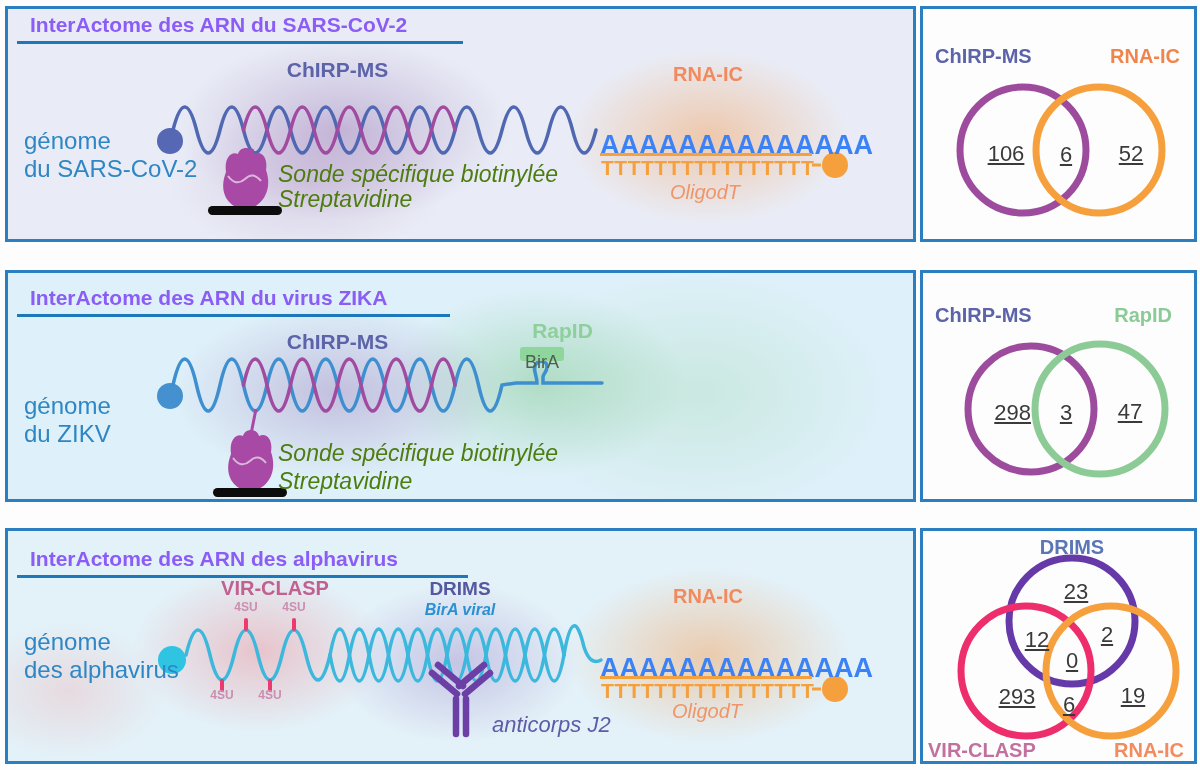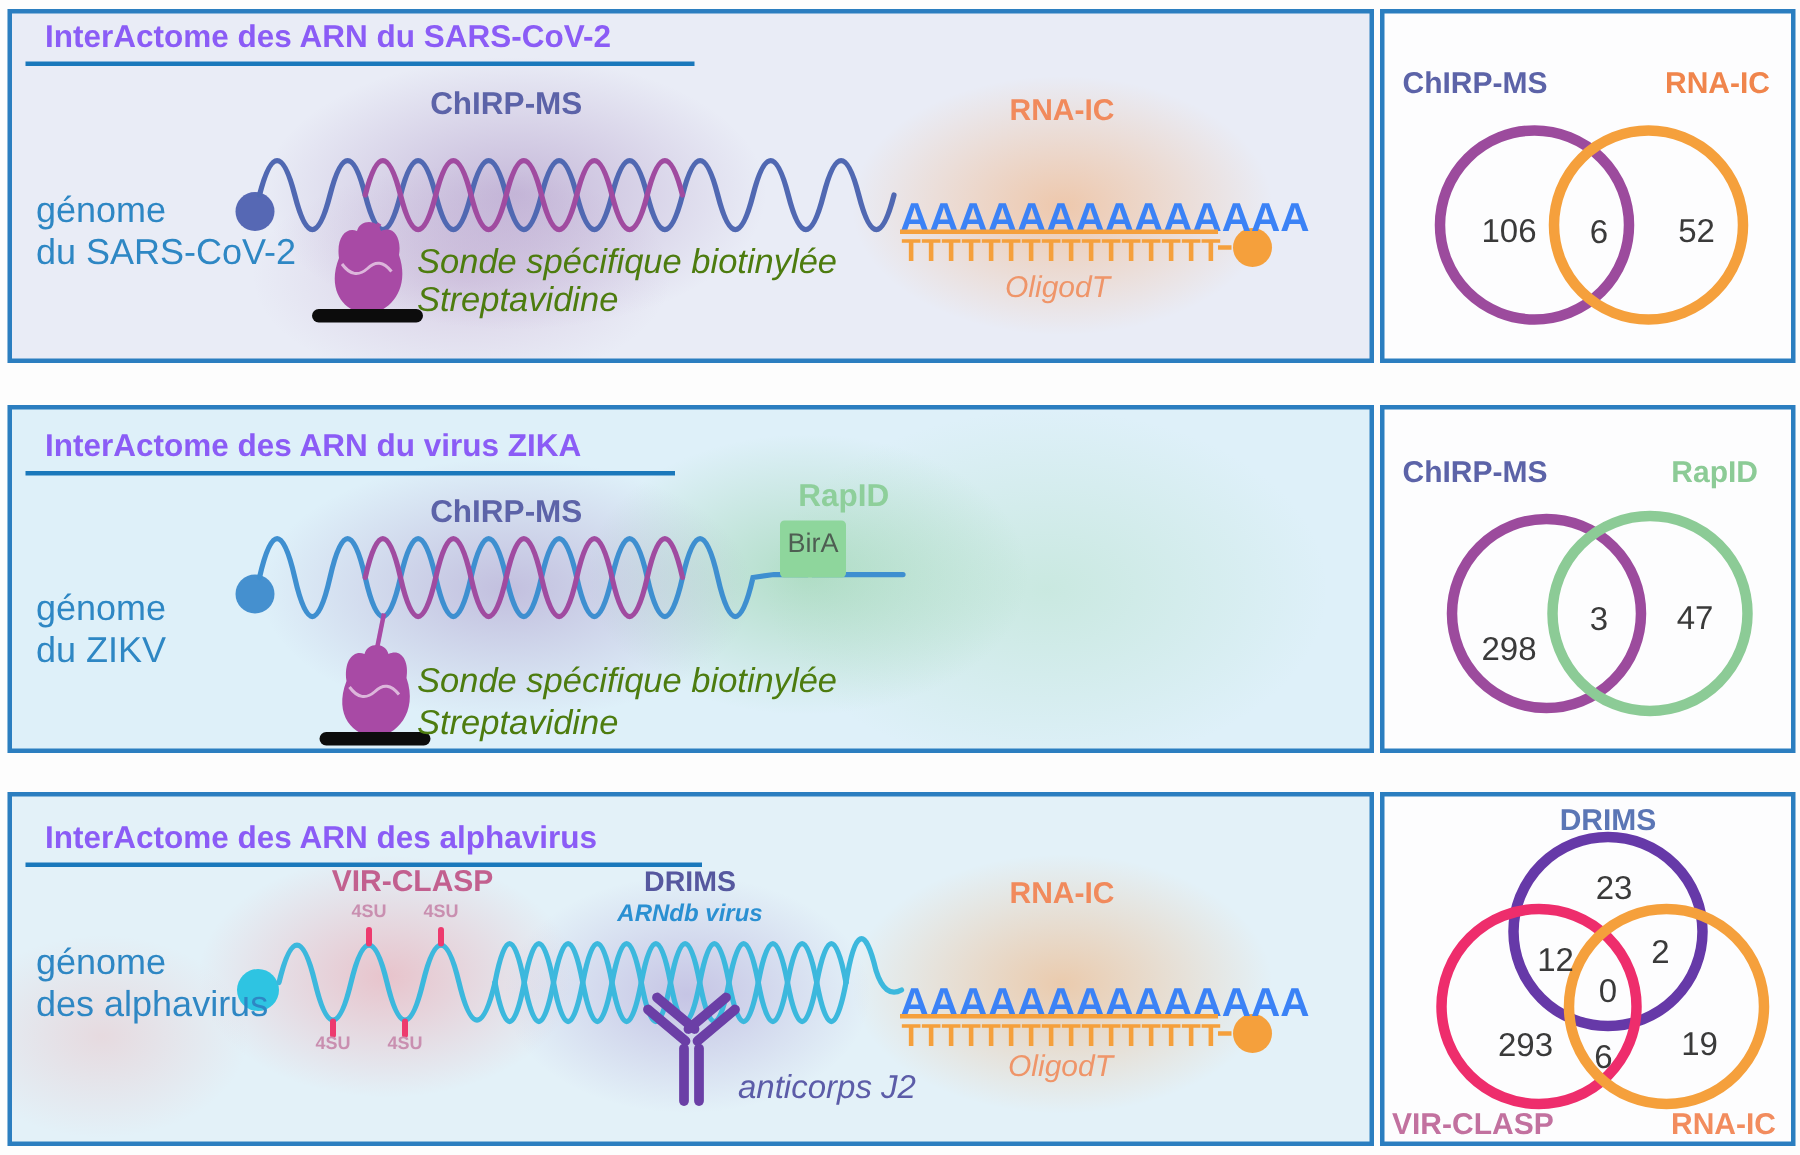--- a/index.html
+++ b/index.html
@@ -10,24 +10,24 @@
   .vbox{position:absolute;left:920px;width:277px;border:3px solid #2b7ec0;background:#fdfdfe;box-sizing:border-box;}
   .ptitle{position:absolute;font-weight:bold;font-size:21px;color:#8b5cf6;
           border-bottom:3px solid #1a78bb;padding:0 0 4px 13px;white-space:nowrap;overflow:visible;}
   .genome{position:absolute;font-size:24px;color:#2e87c4;white-space:nowrap;}
   .probe{position:absolute;font-style:italic;font-size:23px;color:#4d7c0f;white-space:nowrap;}
   .polya{position:absolute;font-weight:bold;font-size:27px;color:#3b82f6;letter-spacing:0px;white-space:nowrap;}
   .trow{position:absolute;font-weight:bold;font-size:21px;color:#f5a03c;letter-spacing:0.5px;white-space:nowrap;}
   .oline{position:absolute;height:3px;background:#f5a03c;}
   .oligodt{position:absolute;font-style:italic;font-size:20px;color:#ef9569;text-align:center;}
   .mlabel{position:absolute;font-weight:bold;text-align:center;white-space:nowrap;}
-  .vnum{position:absolute;width:50px;text-align:center;font-size:22px;color:#3a3a3a;}
+  .vnum{position:absolute;width:50px;text-align:center;font-size:22px;color:#3a3a3a;text-decoration:underline;}
   .vlabel{position:absolute;font-weight:bold;font-size:20px;white-space:nowrap;}
   .su{position:absolute;width:44px;text-align:center;font-size:12px;color:#c98fb0;font-weight:bold;}
-  .bira{position:absolute;left:520px;top:347px;width:44px;height:38px;background:#8ed69c;border-radius:3px;
+  .bira{position:absolute;left:520px;top:347px;width:44px;height:14px;background:#8ed69c;border-radius:3px;
         color:#4e5e52;font-size:18px;line-height:30px;text-align:center;}
   svg{position:absolute;left:0;top:0;pointer-events:none;}
 </style>
 </head>
 <body>
 
 <div class="panel" style="top:6px;height:236px;background:
        radial-gradient(240px 130px at 335px 120px, rgba(140,100,170,0.38), rgba(140,100,170,0) 70%),
        radial-gradient(200px 105px at 300px 175px, rgba(150,90,160,0.20), rgba(150,90,160,0) 70%),
        radial-gradient(195px 120px at 700px 128px, rgba(245,150,70,0.42), rgba(245,150,70,0) 72%),
@@ -130,30 +130,30 @@
 <div class="genome" style="left:24px;top:392px;">génome</div>
 <div class="genome" style="left:24px;top:420px;">du ZIKV</div>
 <div class="mlabel" style="left:280px;top:330px;width:115px;font-size:21px;color:#5c63a8;">ChIRP-MS</div>
 <div class="mlabel" style="left:510px;top:319px;width:105px;font-size:21px;color:#8ecf9b;">RapID</div>
 <div class="bira">BirA</div>
 <div class="probe" style="left:278px;top:440px;">Sonde spécifique biotinylée</div>
 <div class="probe" style="left:278px;top:468px;">Streptavidine</div>
 
 <div class="vlabel" style="left:935px;top:304px;color:#5c63a8;">ChIRP-MS</div>
 <div class="vlabel" style="left:1097px;top:304px;width:75px;text-align:right;color:#8ccb96;">RapID</div>
-<div class="vnum" style="left:981px;top:420px;">298</div>
+<div class="vnum" style="left:981px;top:400px;text-align:right;">298</div>
 <div class="vnum" style="left:1041px;top:400px;">3</div>
 <div class="vnum" style="left:1105px;top:399px;text-align:center;">47</div>
 
 <div class="ptitle" style="left:17px;top:547px;width:438px;">InterActome des ARN des alphavirus</div>
 <div class="genome" style="left:24px;top:628px;">génome</div>
 <div class="genome" style="left:24px;top:656px;">des alphavirus</div>
 <div class="mlabel" style="left:200px;top:577px;width:150px;font-size:20px;color:#c2608f;">VIR-CLASP</div>
 <div class="mlabel" style="left:400px;top:578px;width:120px;font-size:19px;color:#56589f;">DRIMS</div>
-<div class="mlabel i" style="left:400px;top:601px;width:120px;font-size:16px;color:#2a90d2;">ARNdb virus</div>
+<div class="mlabel i" style="left:400px;top:601px;width:120px;font-size:16px;color:#2a90d2;">BirA viral</div>
 <div class="mlabel" style="left:650px;top:585px;width:116px;font-size:20px;color:#f18a5c;">RNA-IC</div>
 <div class="su" style="left:224px;top:600px;">4SU</div>
 <div class="su" style="left:272px;top:600px;">4SU</div>
 <div class="su" style="left:200px;top:688px;">4SU</div>
 <div class="su" style="left:248px;top:688px;">4SU</div>
 <div class="probe" style="left:492px;top:712px;font-size:22px;color:#5c5ca8;">anticorps J2</div>
 <div class="polya" style="left:600px;top:653px;">AAAAAAAAAAAAAA</div>
 <div class="oline" style="left:600px;top:676px;width:212px;"></div>
 <div class="trow" style="left:601px;top:679px;">TTTTTTTTTTTTTTTT</div>
 <div class="oligodt" style="left:662px;top:700px;width:90px;">OligodT</div>

